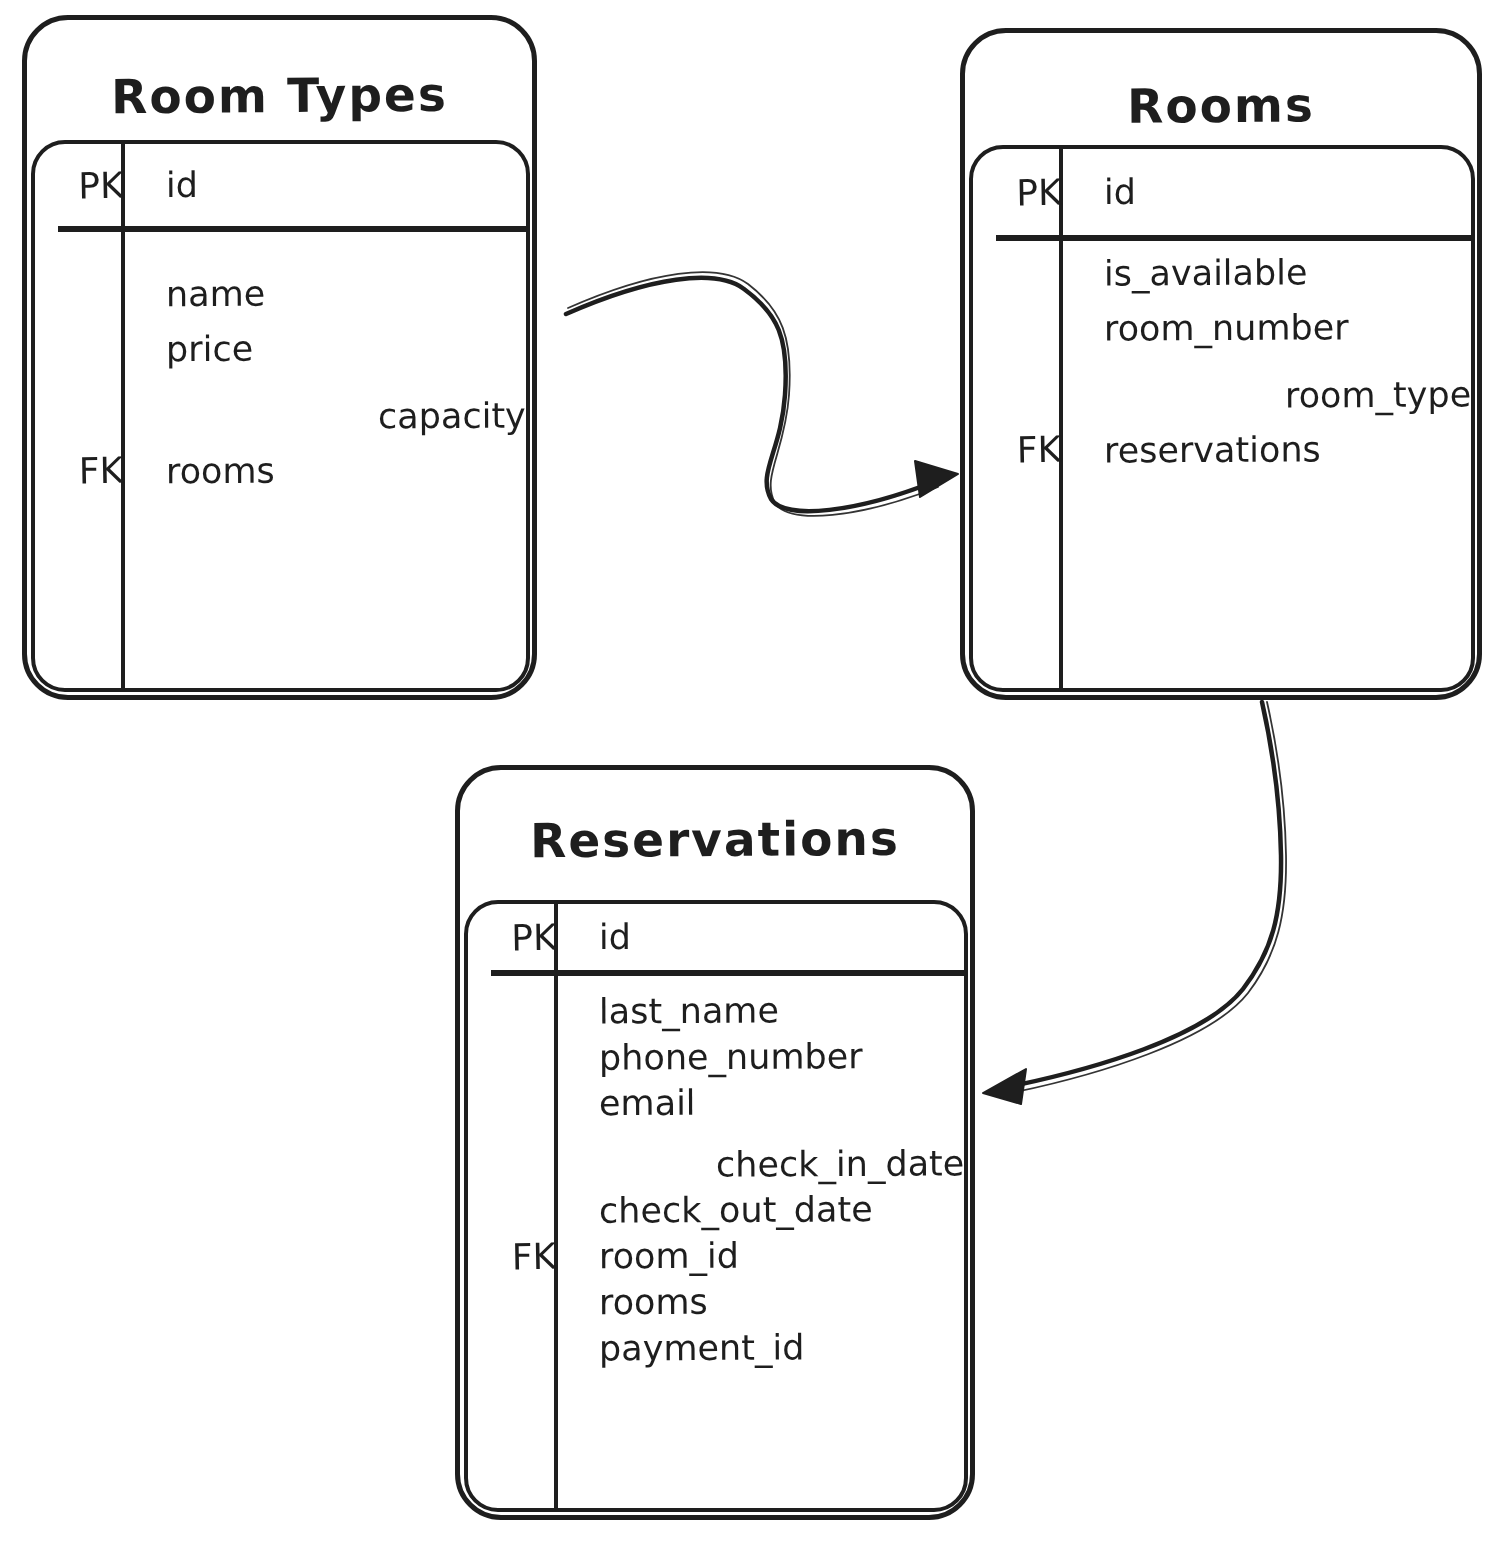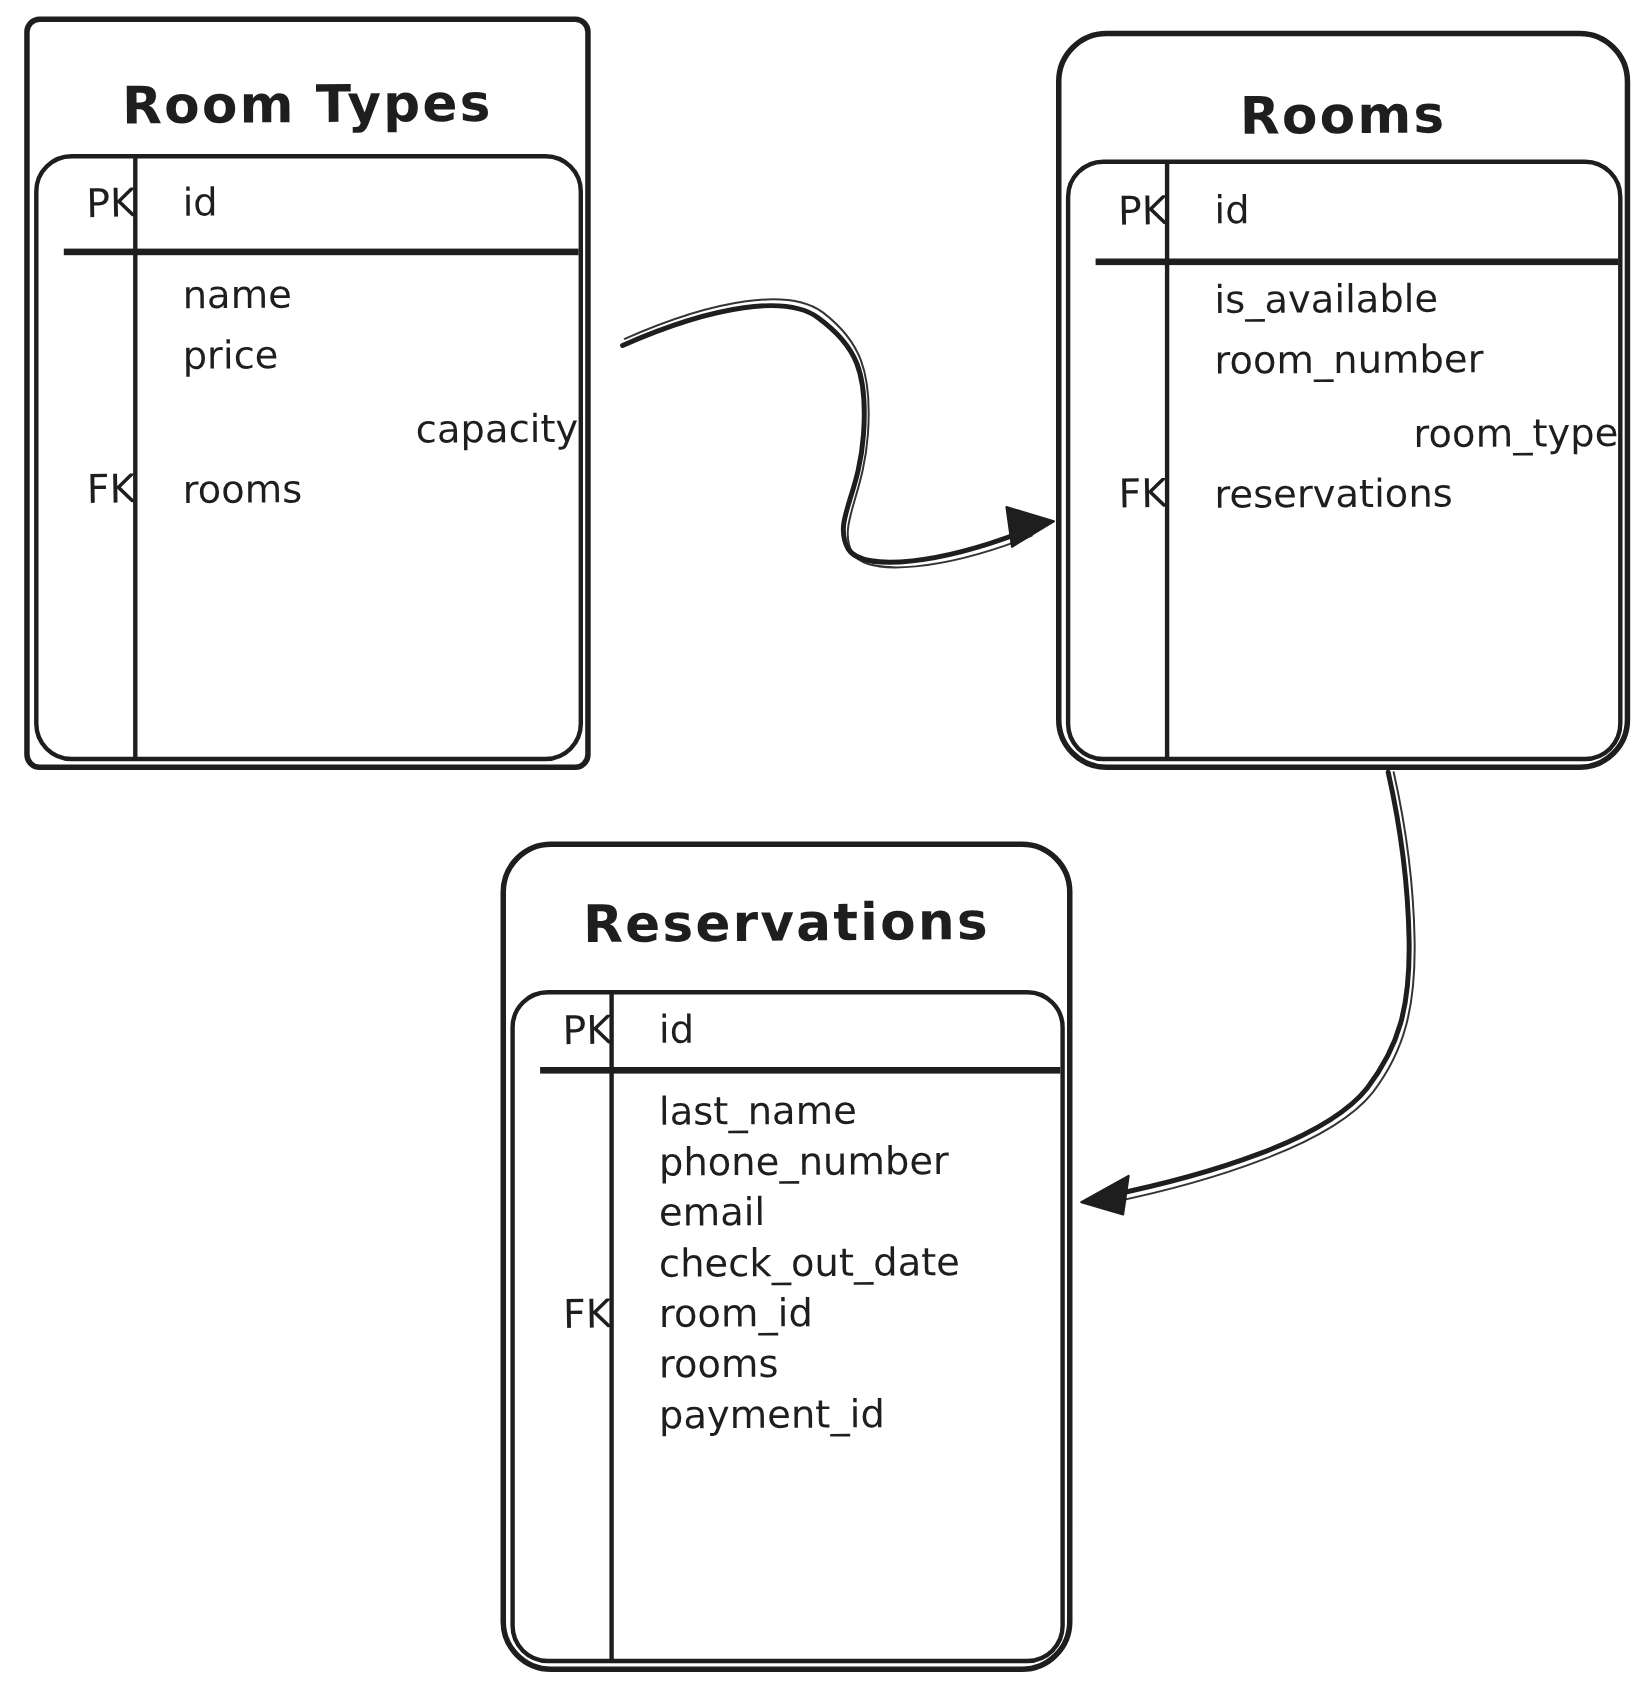--- a/index.html
+++ b/index.html
@@ -63,26 +63,26 @@
     font-size: 35px;
     color: #1e1e1e;
     white-space: nowrap;
     transform: rotate(-0.3deg);
   }
   .table-body { padding-top: 6px; }
   .body-row { display: flex; align-items: center; }
   .gap { margin-top: 12px; justify-content: space-between; }
 
   
-  .t0 { left: 22px; top: 15px; width: 515px; height: 685px; border-radius: 14px; }
+  .t0 { left: 22px; top: 15px; width: 515px; height: 685px; }
   .t0 .table-title { top: 48px; }
   .t0 .table-inner { top: 120px; }
   .t0 .header-row { height: 88px; }
   .t0 .body-row { height: 55px; }
-  .t0 .table-body { padding-top: 9px; }
+  .t0 .table-body { padding-top: 9px; margin-top: 25px; }
 
   .t1 { left: 960px; top: 28px; width: 522px; height: 672px; }
   .t1 .table-title { top: 45px; }
   .t1 .table-inner { top: 112px; }
   .t1 .header-row { height: 92px; }
   .t1 .body-row { height: 55px; }
   .t1 .table-body { padding-top: 4px; }
 
   .t2 { left: 455px; top: 765px; width: 520px; height: 755px; }
   .t2 .table-title { top: 42px; }
@@ -190,20 +190,24 @@
           <div class="field-cell">last_name</div>
         </div>
         <div class="body-row">
           <div class="key-cell"></div>
           <div class="field-cell">phone_number</div>
         </div>
         <div class="body-row">
           <div class="key-cell"></div>
           <div class="field-cell">email</div>
         </div>
+        <div class="body-row gap">
+          <div class="key-cell"></div>
+          <div class="field-cell">check_in_date</div>
+        </div>
         <div class="body-row">
           <div class="key-cell"></div>
           <div class="field-cell">check_out_date</div>
         </div>
         <div class="body-row">
           <div class="key-cell">FK</div>
           <div class="field-cell">room_id</div>
         </div>
         <div class="body-row">
           <div class="key-cell"></div>

